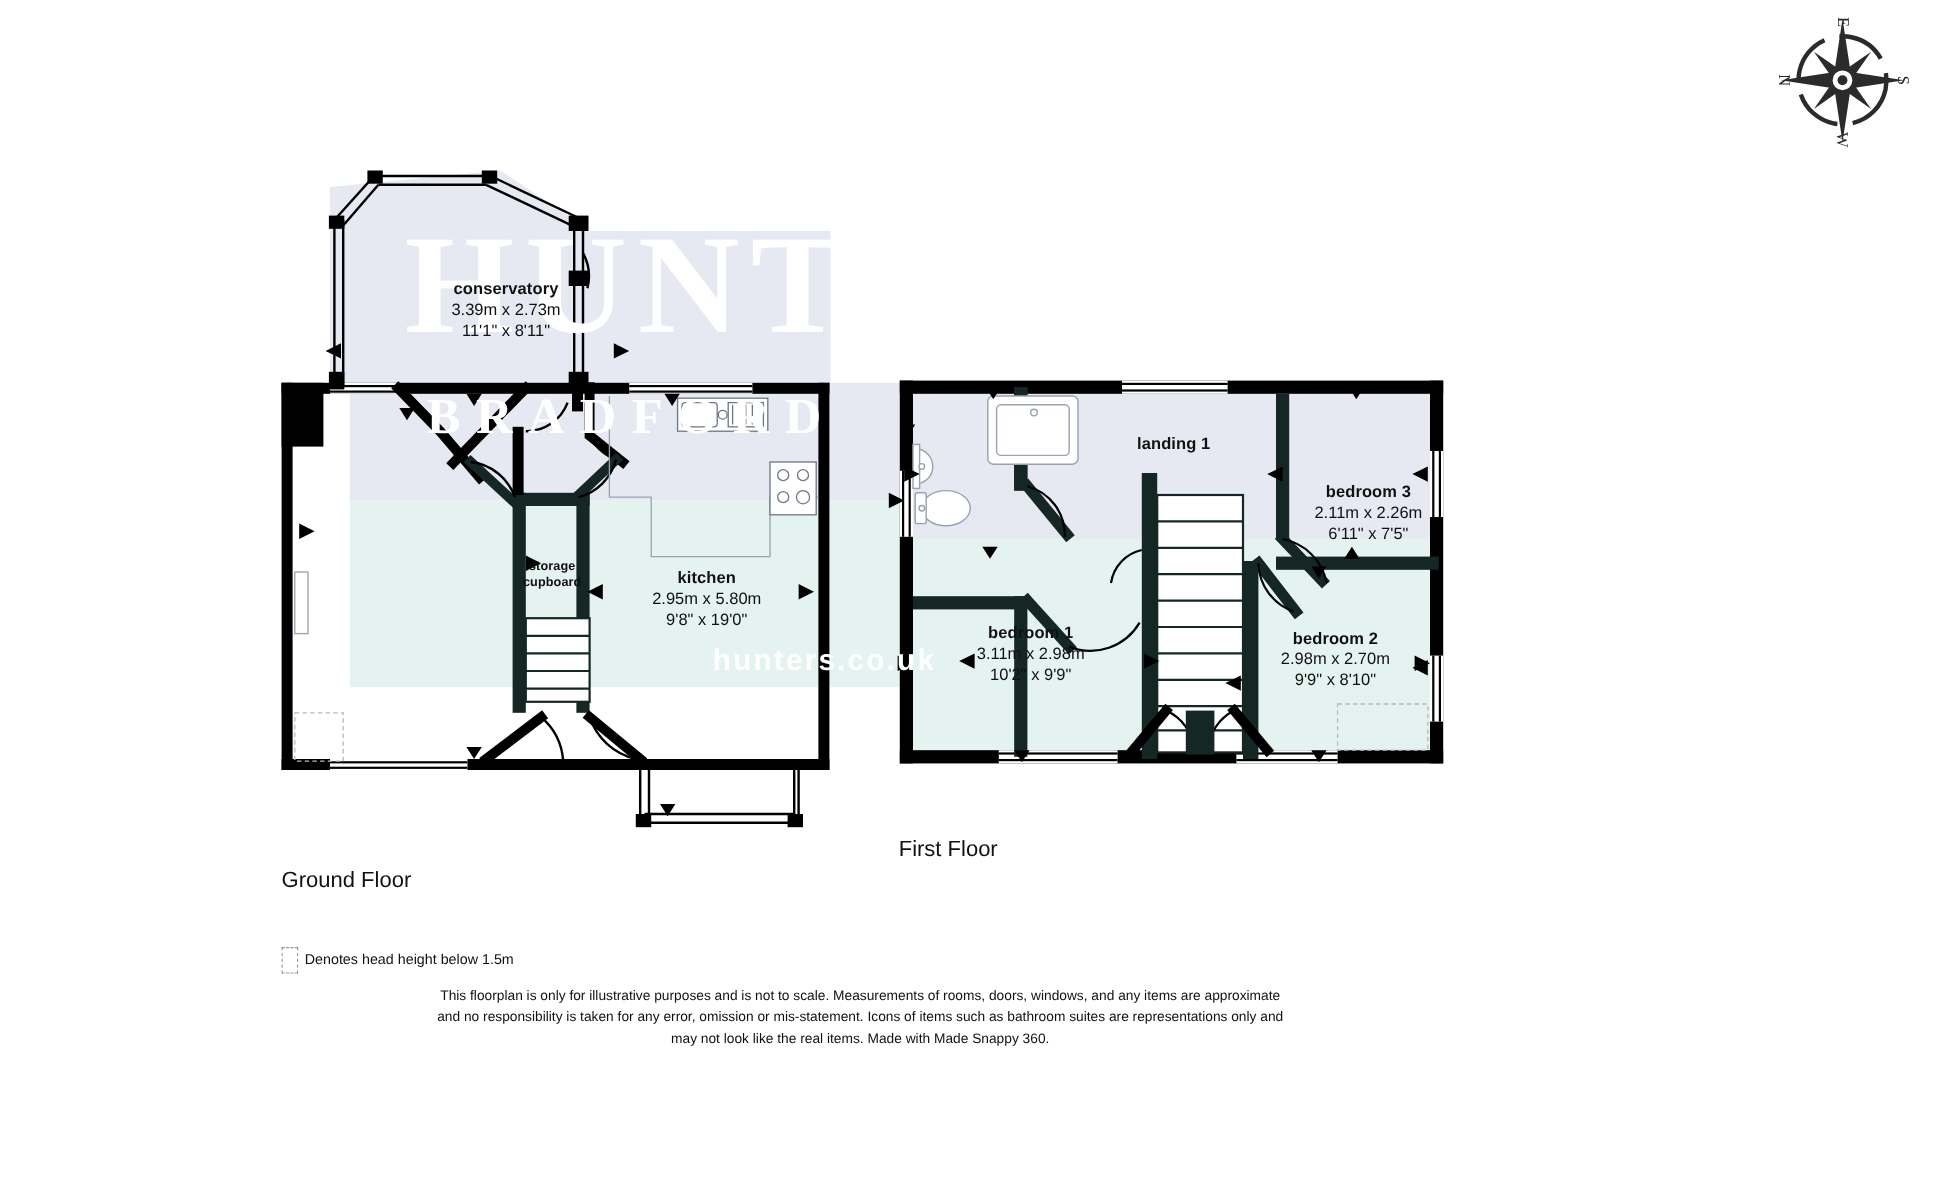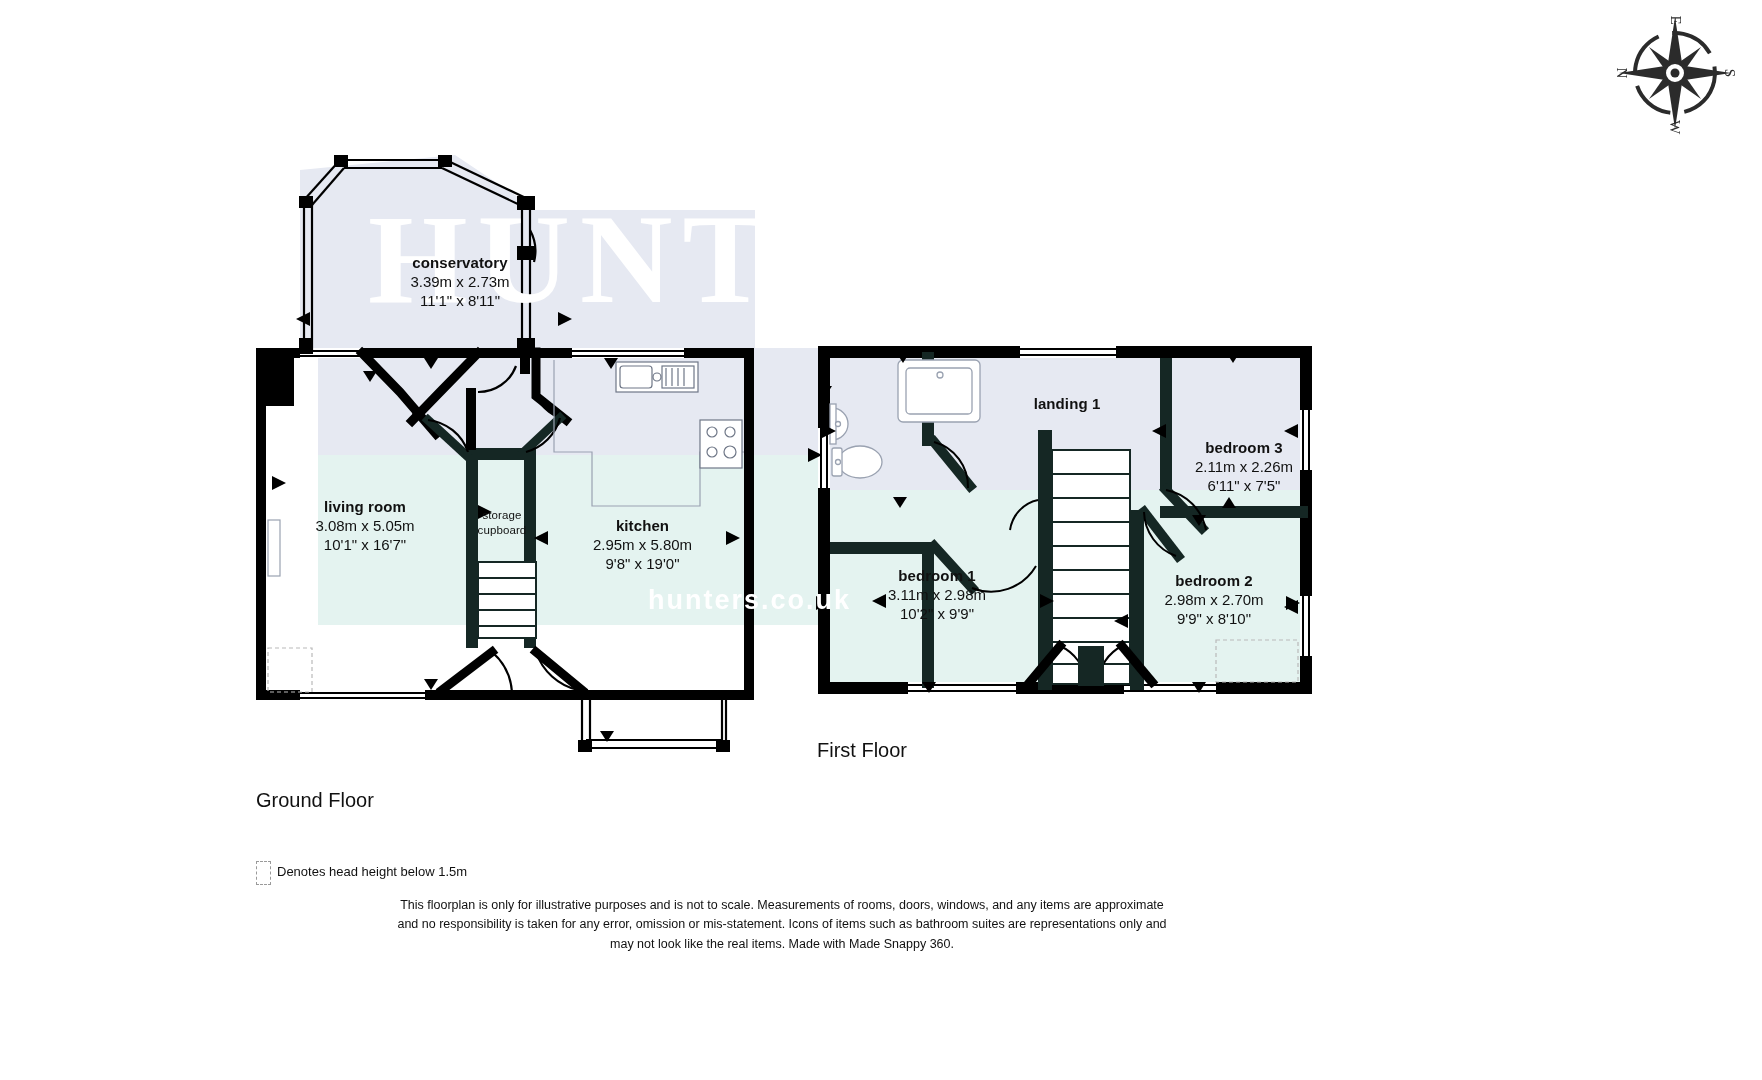--- a/index.html
+++ b/index.html
@@ -5,21 +5,21 @@
   html,body{margin:0;padding:0;background:#ffffff;}
   body{width:1762px;height:1080px;position:relative;overflow:hidden;
        font-family:"Liberation Sans", sans-serif; color:#111;}
   .stage{position:absolute;left:0;top:0;width:1762px;height:1080px;}
   svg.plan{position:absolute;left:0;top:0;width:1762px;height:1080px;}
 
   
   .lbl{position:absolute;text-align:center;line-height:1.25;}
   .lbl .nm{font-weight:bold;font-size:15px;letter-spacing:.1px;}
   .lbl .dm{font-size:15px;}
-  .lbl.small .nm{font-weight:normal;font-size:11.5px;}
+  .lbl.small .nm{font-weight:bold;font-size:11.5px;}
   .floor-title{position:absolute;font-size:20px;color:#111;}
   .legend{position:absolute;font-size:13px;color:#111;}
   .legend-box{position:absolute;width:13px;height:22px;border:1px dashed #9a9a9a;background:#fff;}
   .disclaimer{position:absolute;width:1100px;text-align:center;font-size:12.5px;line-height:1.55;color:#111;}
   .wm{position:absolute;color:#ffffff;font-family:"Liberation Serif", serif;pointer-events:none;user-select:none;}
   .wm1{font-size:128px;font-weight:bold;letter-spacing:10px;}
   .wm2{font-size:46px;font-weight:bold;letter-spacing:14px;}
   .wm3{font-size:27px;font-weight:bold;letter-spacing:2px;font-family:"Liberation Sans",sans-serif;}
   .wmreg{font-size:26px;}
   .compass{position:absolute;right:22px;top:8px;width:130px;height:130px;}
@@ -336,33 +336,29 @@
       <polygon points="922,682 936,682 929,693"></polygon>
       <polygon points="1192,682 1206,682 1199,693"></polygon>
       <polygon points="1166,424 1152,431 1166,438"></polygon>
       <polygon points="1222,508 1236,508 1229,497"></polygon>
       <polygon points="818,386 832,386 825,397"></polygon>
     </g>
   </svg>
 
   <div class="wm wm1" style="left:368px;top:186px;">HUNTERS</div>
   <div class="wm wmreg" style="left:1190px;top:232px;">®</div>
+  <div class="wm wm2" style="left:388px;top:352px;">BRADFORD</div>
   <div class="wm wm3" style="left:648px;top:585px;">hunters.co.uk</div>
 
   <div class="lbl" style="left:310px;top:254px;width:220px;margin-left:40px;">
     <div class="nm">conservatory</div>
     <div class="dm">3.39m x 2.73m</div>
     <div class="dm">11'1" x 8'11"</div>
   </div>
 
-  <div class="lbl" style="left:255px;top:498px;width:220px;">
-    <div class="nm">living room</div>
-    <div class="dm">3.08m x 5.05m</div>
-    <div class="dm">10'1" x 16'7"</div>
-  </div>
 
   <div class="lbl" style="left:545px;top:517px;width:195px;">
     <div class="nm">kitchen</div>
     <div class="dm">2.95m x 5.80m</div>
     <div class="dm">9'8" x 19'0"</div>
   </div>
 
   <div class="lbl small" style="left:463px;top:487px;width:78px;white-space:pre-line;line-height:1.3;">
     <div class="nm">storage
 cupboard</div>
@@ -385,21 +381,21 @@
     <div class="dm">10'2" x 9'9"</div>
   </div>
 
   <div class="lbl" style="left:1130px;top:572px;width:168px;">
     <div class="nm">bedroom 2</div>
     <div class="dm">2.98m x 2.70m</div>
     <div class="dm">9'9" x 8'10"</div>
   </div>
 
   <div class="floor-title" style="left:256px;top:789px;">Ground Floor</div>
-  <div class="floor-title" style="left:817px;top:739px;">First Floor</div>
+  <div class="floor-title" style="left:817px;top:761px;">First Floor</div>
 
   <div class="legend-box" style="left:256px;top:861px;"></div>
   <div class="legend" style="left:277px;top:864px;">Denotes head height below 1.5m</div>
 
   <div class="disclaimer" style="left:232px;top:896px;">
     <div>This floorplan is only for illustrative purposes and is not to scale. Measurements of rooms, doors, windows, and any items are approximate</div>
     <div>and no responsibility is taken for any error, omission or mis-statement. Icons of items such as bathroom suites are representations only and</div>
     <div>may not look like the real items. Made with Made Snappy 360.</div>
   </div>
 

